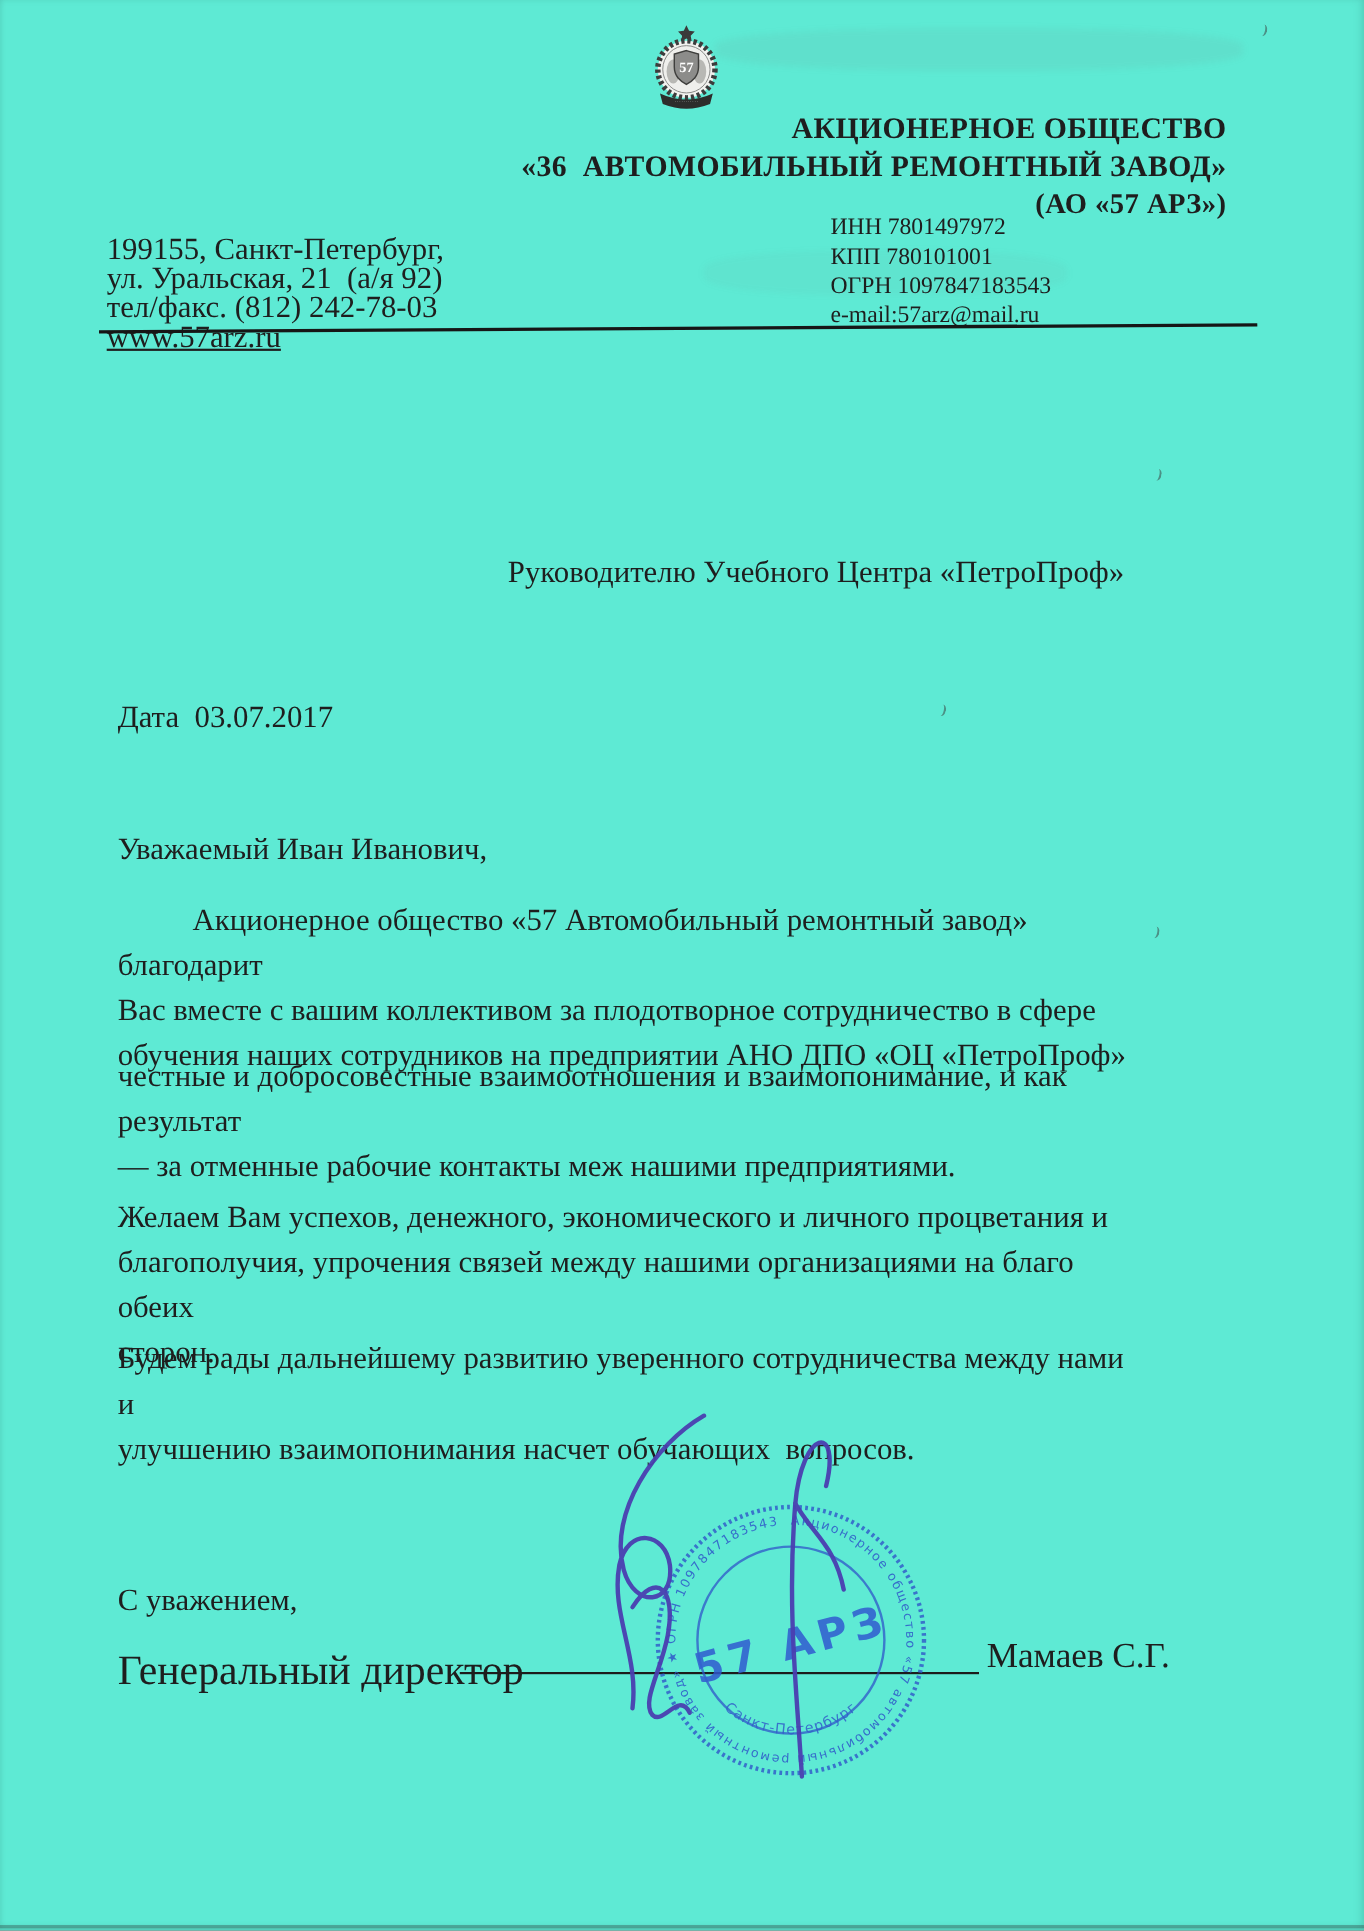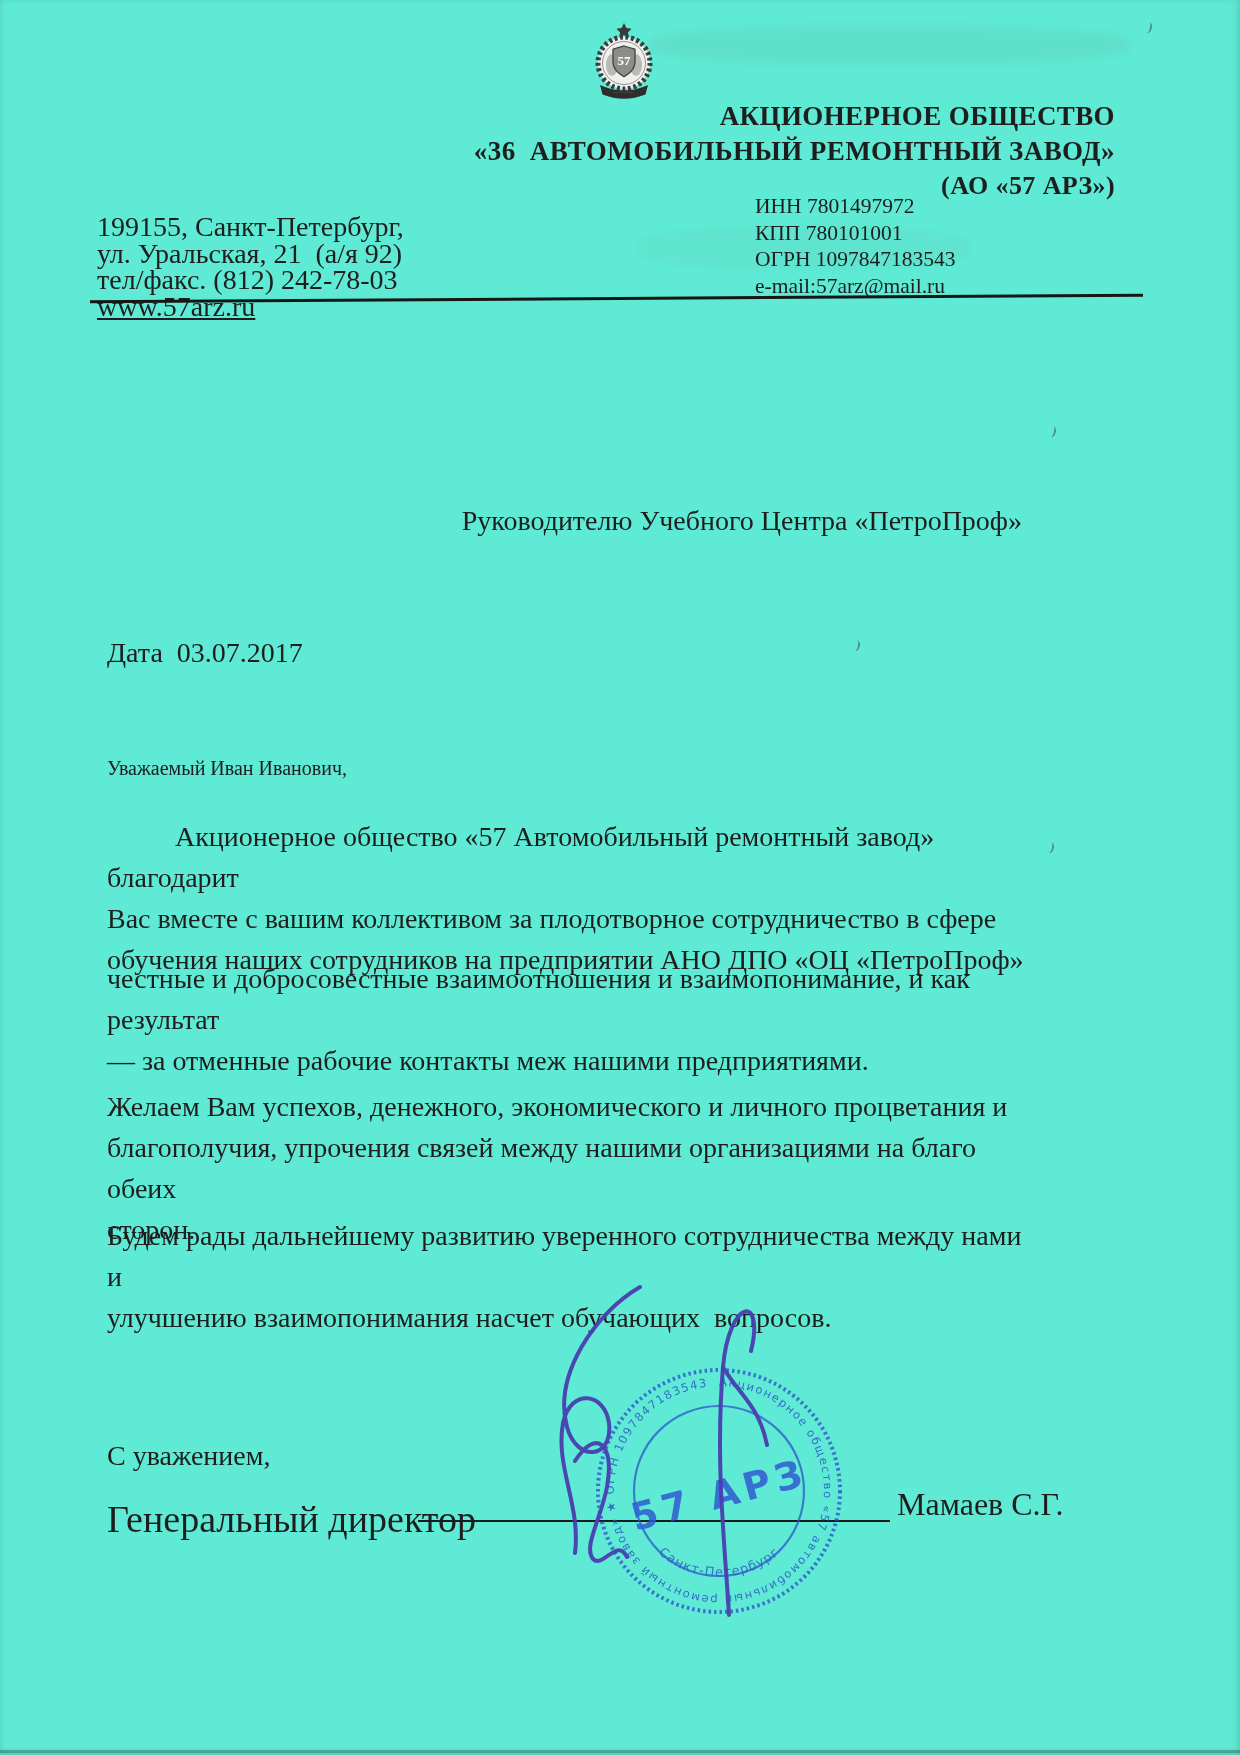--- a/index.html
+++ b/index.html
@@ -22,21 +22,21 @@
 
   .contact-left  { left:97px;  top:214px; font-size:28px; line-height:26.5px; }
   .contact-right { left:755px; top:193px; font-size:21.5px; line-height:26.5px; }
   .contact-left .u { text-decoration:underline; }
 
   .rule { left:90px; top:297px; width:1053px; height:3px; background:#161616; transform:rotate(-0.35deg); }
 
   
   .addressee { left:0; top:505px; width:1022px; text-align:right; font-size:28px; }
   .dateline  { left:107px; top:637px; font-size:28px; }
-  .salutation{ left:107px; top:757px; font-size:20px; }
+  .salutation{ left:107px; top:757px; font-size:28px; }
   .para { left:107px; width:935px; font-size:28px; line-height:41px; }
   .para-1 { top:816px; } .para-2 { top:958px; } .para-3 { top:1086px; } .para-4 { top:1215px; }
   .line.indent { text-indent:68px; }
 
   
   .closing      { left:107px; top:1440px; font-size:28px;text-align:center; }
   .signer-title { left:107px; top:1497px; font-size:38px; }
   .sig-underline{ left:418px; top:1488px; width:472px; height:32px; border-bottom:2.4px solid #1c1c1c; }
   .signer-name  { left:897px; top:1486px; font-size:32px; }
 

